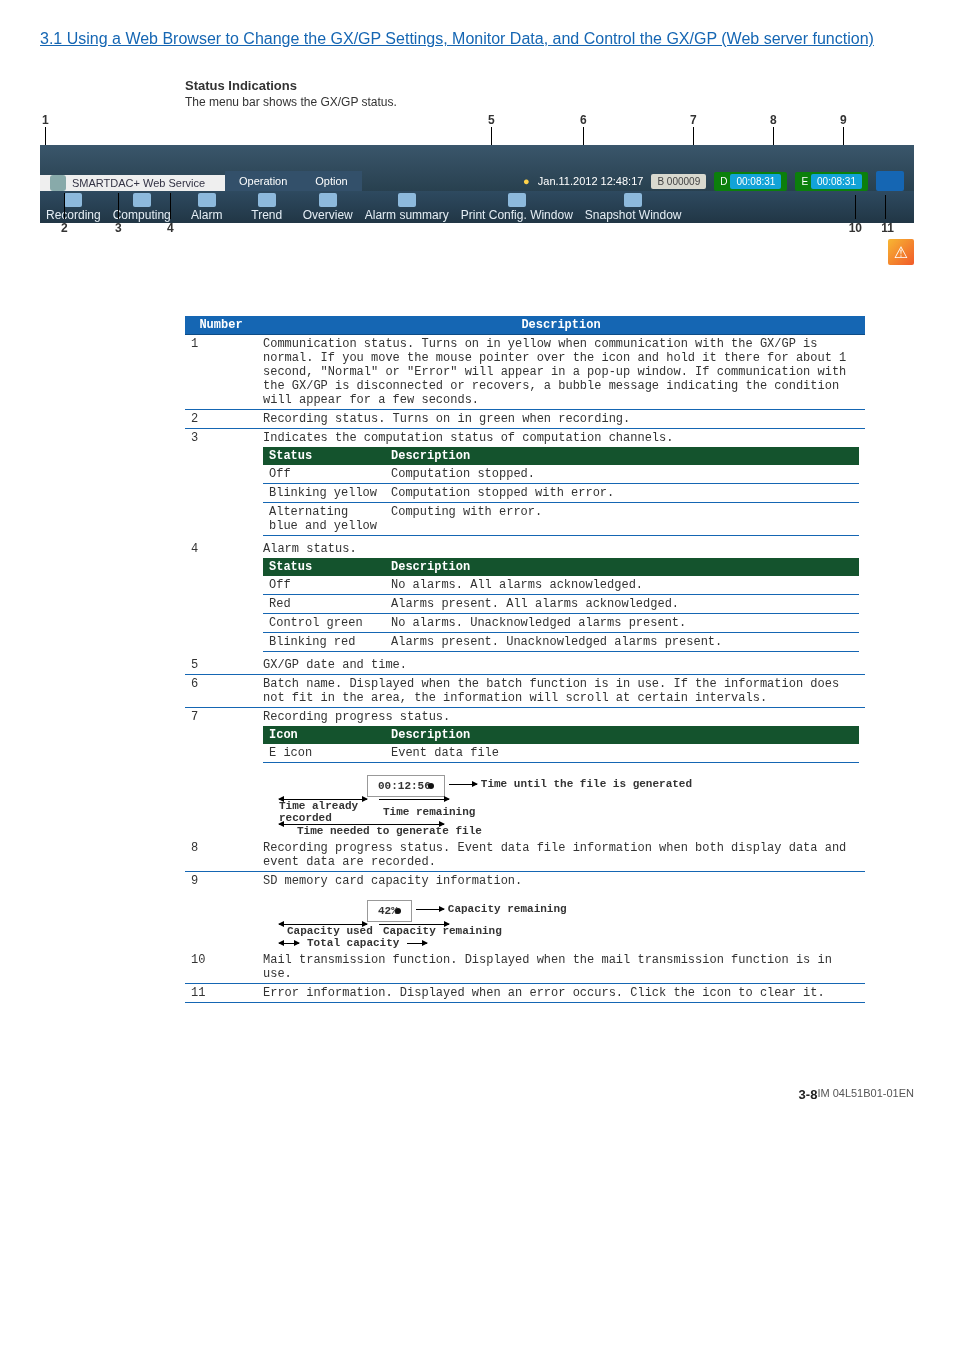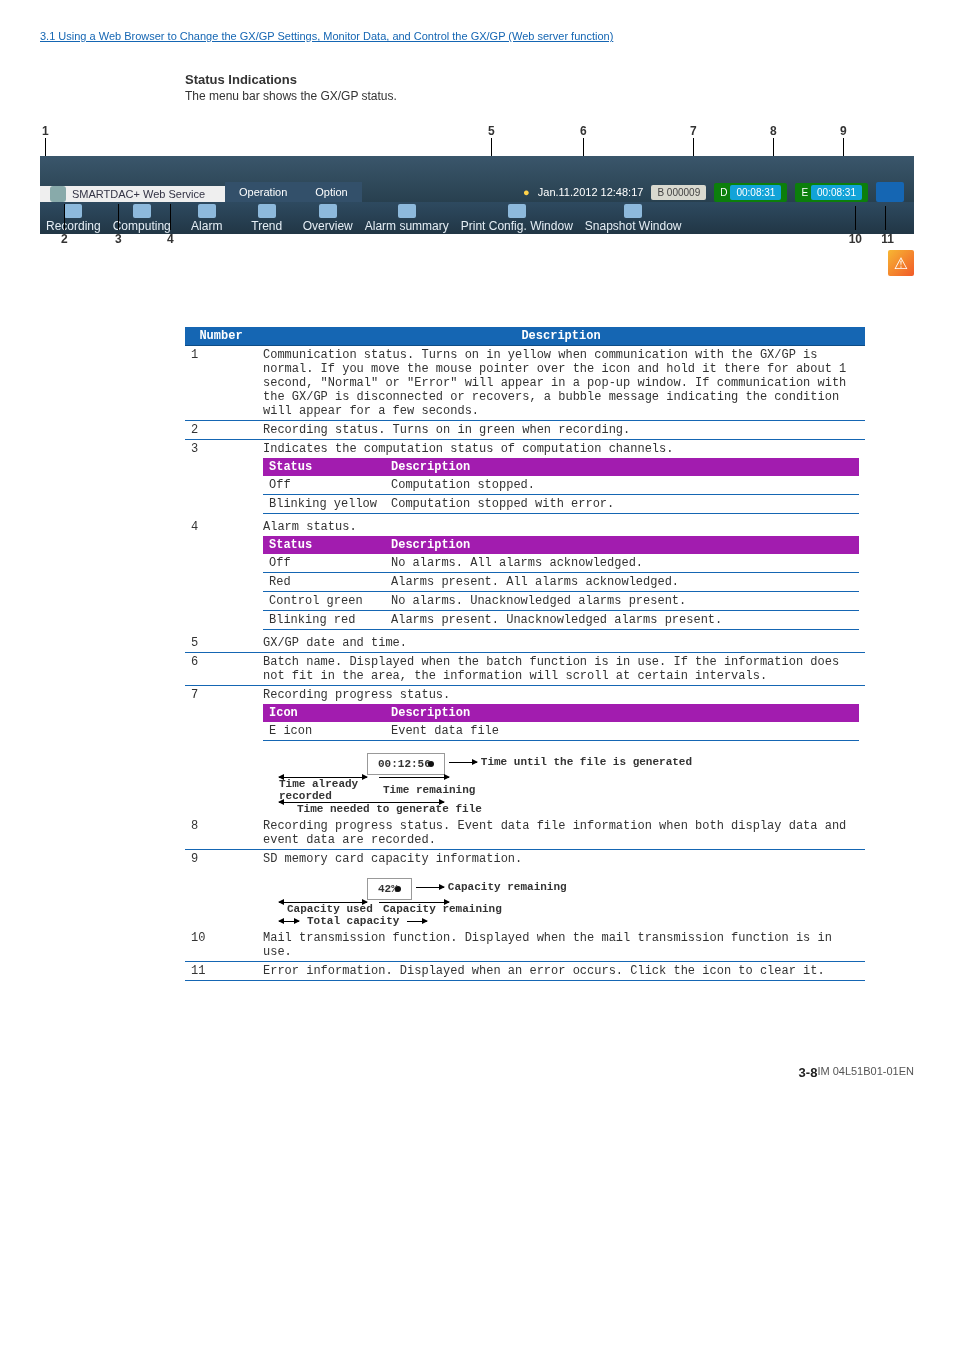--- a/index.html
+++ b/index.html
@@ -6,34 +6,34 @@
     font-family: Arial, Helvetica, sans-serif;
     font-size: 12px;
     color: #333;
     background: #fff;
     margin: 0;
     padding: 30px 40px;
     width: 874px;
   }
   .section-link {
     color: #1566b3;
-    font-size: 11px;
+    font-size: 16px;
     text-decoration: underline;
     margin-bottom: 30px;
     display: block;
   }
   .heading {
     font-weight: bold;
     font-size: 13px;
     margin-left: 145px;
     margin-bottom: 2px;
   }
   .subtext {
     margin-left: 145px;
-    margin-bottom: 21px;
+    margin-bottom: 4px;
   }
 
   
   .tb-wrap { position: relative; margin-bottom: 12px; }
   .tb-num { position:absolute; font-weight:bold; font-size:12px; }
   .tb-line { position:absolute; width:1px; background:#000; }
   .toolbar {
     display:flex; align-items:flex-end; height:46px;
     background: linear-gradient(#3a566b,#28404f);
     color:#fff; font-size:11px;
@@ -62,21 +62,21 @@
 
   
   .content { margin-left:145px; width:680px; margin-top:21px;font-family:Liberation Mono, monospace;}
   table.main { border-collapse:collapse; width:100%; font-size:12px;}
   table.main td, table.main th { vertical-align:top; padding:2px 6px; }
   .hdr-row td, .hdr-row th { background:#1566b3; color:#fff; font-weight:bold; border-bottom:1px solid #0d4c86;}
   .num-col { width:60px; }
   .blue-underline td { border-bottom:1px solid #1566b3; }
 
   table.inner { border-collapse:collapse; width:100%; margin:2px 0;}
-  table.inner th { background:#a21caf; color:#fff; text-align:left; padding:2px 6px; font-weight:bold;}
+  table.inner th { background:#14532d; color:#fff; text-align:left; padding:2px 6px; font-weight:bold;}
   table.inner td { padding:2px 6px; border-bottom:1px solid #1566b3;}
   .inner-status-col{ width:110px;}
 
   .diagram-box {
     border:1px solid #999; padding:4px 10px; display:inline-block; font-weight:bold;
     margin:6px 0 2px 0;
   }
   .diag-wrap{ font-size:11px; }
   .diag-row{ display:flex; align-items:center; gap:4px;}
   .arrow-h{ height:1px; background:#000; position:relative;}
@@ -219,20 +219,24 @@
             <th>Description</th>
                 </tr>
         <tr>
                   <td>Off</td>
                   <td>Computation stopped.</td>
                 </tr>
         <tr>
                   <td>Blinking yellow</td>
                   <td>Computation stopped with error.</td>
                 </tr>
+        <tr>
+                  <td>Alternating blue and yellow</td>
+                  <td>Computing with error.</td>
+                </tr>
       </tbody>
             </table>
     </td>
         </tr>
 
   <tr>
           <td>4</td>
     <td>
       <div>Alarm status.</div>
       <table class="inner">

